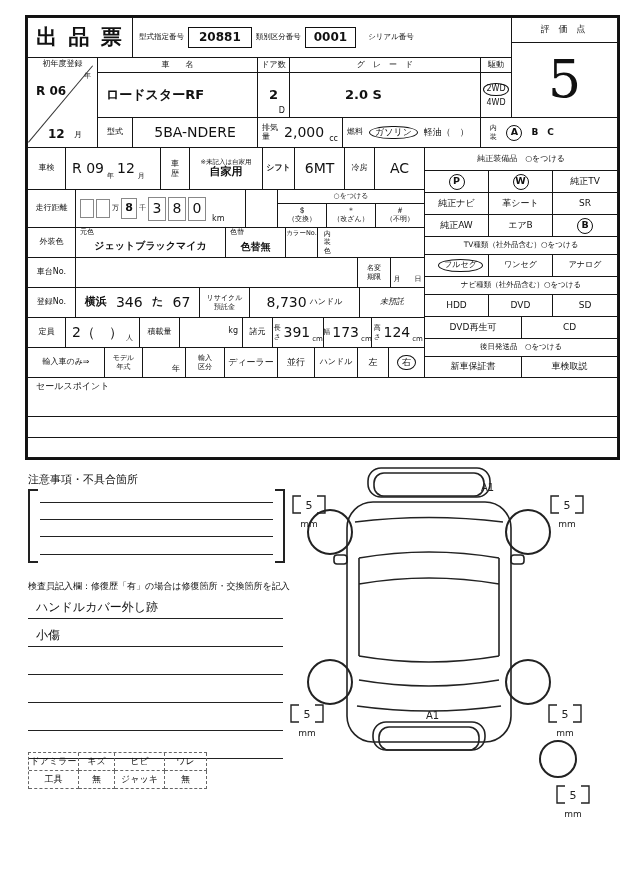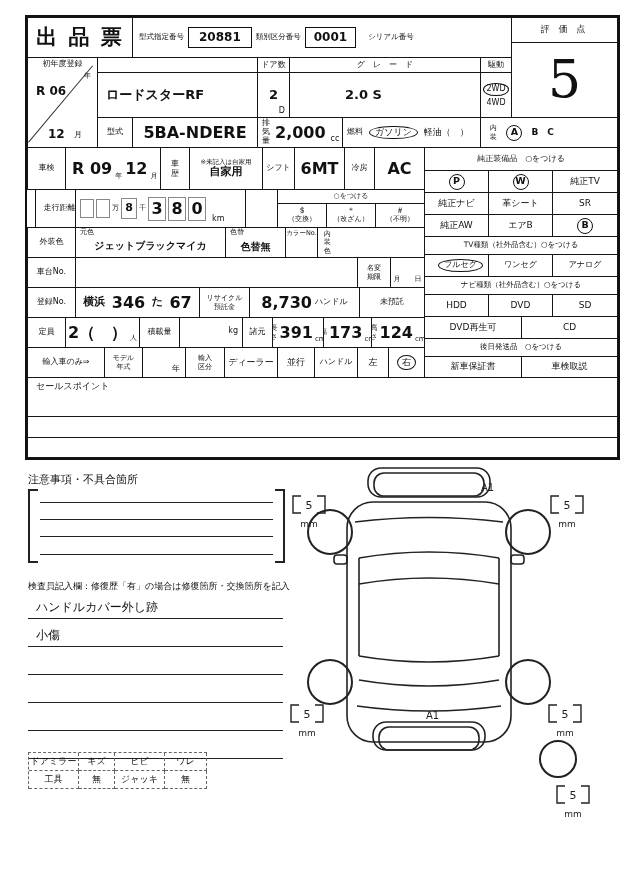--- a/index.html
+++ b/index.html
@@ -4,21 +4,21 @@
 <style>
   html,body{margin:0;padding:0;background:#fff;}
   .page{position:relative;width:640px;height:880px;background:#fff;overflow:hidden;
         font-family:"DejaVu Sans","Liberation Sans",sans-serif;color:#111;}
   .form{position:absolute;left:25px;top:15px;width:591px;height:441px;border:2px solid #111;box-sizing:content-box;}
   .cell{position:absolute;box-sizing:border-box;border:1px solid #161616;background:#fff;
         display:flex;align-items:center;justify-content:center;font-size:10px;line-height:1.1;overflow:hidden;}
   .col{flex-direction:column;}
   .lft{justify-content:flex-start;}
   .f7{font-size:7px;} .f75{font-size:7.5px;} .f8{font-size:8px;} .f9{font-size:9px;}
-  .b11{font-size:11px;font-weight:700;} .b12{font-size:16px;font-weight:700;} .b13{font-size:13px;font-weight:700;}
+  .b11{font-size:11px;font-weight:700;} .b12{font-size:14px;font-weight:400;} .b13{font-size:13px;font-weight:700;}
   .vtext{word-break:break-all;line-height:1.15;text-align:center;}
   .circ{border:1.5px solid #111;border-radius:50%;padding:1px 5px;}
   .cletter{display:inline-flex;width:14px;height:14px;border:1.3px solid #111;border-radius:50%;
            align-items:center;justify-content:center;font-size:9.5px;font-weight:700;flex:none;}
   .obox{display:inline-flex;align-items:center;justify-content:center;border:1px solid #888;flex:none;}
   .rule{position:absolute;border-top:1.5px solid #222;}
   .stub{position:absolute;width:8px;height:2px;background:#222;}
   .wline{height:25px;border-bottom:1.5px solid #222;display:flex;align-items:flex-end;padding:0 0 2px 8px;font-size:12px;}
   .ttab{position:absolute;display:grid;grid-template-columns:50px 36px 50px 42px;border-left:1px dashed #666;border-top:1px dashed #666;font-size:9px;}
   .ttab>div{border-right:1px dashed #666;border-bottom:1px dashed #666;height:17px;display:flex;align-items:center;justify-content:center;}
@@ -42,20 +42,21 @@
 
     <div class="cell" style="left:0;top:40px;width:71px;height:91px;">
       <span style="position:absolute;top:2px;left:0;right:0;text-align:center;font-size:8px;">初年度登録</span>
       <span style="position:absolute;top:15px;right:6px;font-size:7px;">年</span>
       <span style="position:absolute;top:27px;left:8px;font-size:12px;font-weight:700;">R 06</span>
       <span style="position:absolute;width:100px;border-top:1px solid #333;left:0px;top:84px;transform:rotate(-50deg);transform-origin:left top;"></span>
       <span style="position:absolute;bottom:6px;left:20px;font-size:12px;font-weight:700;">12</span>
       <span style="position:absolute;bottom:7px;left:46px;font-size:8px;">月</span>
     </div>
 
+    <div class="cell f8" style="left:70px;top:40px;width:161px;height:16px;">車　　名</div>
     <div class="cell b13 lft" style="left:70px;top:55px;width:161px;height:46px;padding-left:8px;">ロードスターRF</div>
     <div class="cell f8" style="left:230px;top:40px;width:33px;height:16px;">ドア数</div>
     <div class="cell" style="left:230px;top:55px;width:33px;height:46px;">
       <span class="b13">2</span>
       <span style="position:absolute;right:4px;bottom:1px;font-size:8px;">D</span>
     </div>
     <div class="cell f8" style="left:262px;top:40px;width:192px;height:16px;">グ　レ　ー　ド</div>
     <div class="cell b13 lft" style="left:262px;top:55px;width:192px;height:46px;padding-left:55px;">2.0 S</div>
     <div class="cell f8" style="left:453px;top:40px;width:32px;height:16px;">駆動</div>
     <div class="cell col" style="left:453px;top:55px;width:32px;height:46px;gap:3px;font-size:8px;">
@@ -89,26 +90,26 @@
       <span class="b12">12</span>
       <span class="f7" style="align-self:flex-end;margin-bottom:8px;">月</span>
     </div>
     <div class="cell" style="left:133px;top:130px;width:30px;height:43px;">
       <span class="vtext f8" style="width:1.2em;">車歴</span>
     </div>
     <div class="cell col" style="left:162px;top:130px;width:74px;height:43px;">
       <span style="font-size:6.5px;">※未記入は自家用</span>
       <span class="b11">自家用</span>
     </div>
-    <div class="cell f8" style="left:235px;top:130px;width:33px;height:43px;">シフト</div>
+    <div class="cell f8" style="left:235px;top:130px;width:33px;height:43px;font-weight:bold;">シフト</div>
     <div class="cell b12" style="left:267px;top:130px;width:51px;height:43px;">6MT</div>
     <div class="cell f8" style="left:317px;top:130px;width:31px;height:43px;">冷房</div>
     <div class="cell b12" style="left:347px;top:130px;width:51px;height:43px;">AC</div>
 
-    <div class="cell f8" style="left:8px;top:172px;width:49px;height:39px;">走行距離</div>
+    <div class="cell f8" style="left:0;top:172px;width:49px;height:39px;">走行距離</div>
     <div class="cell lft" style="left:48px;top:172px;width:171px;height:39px;gap:2px;padding-left:4px;">
       <span class="obox" style="width:12px;height:17px;"></span>
       <span class="obox" style="width:12px;height:17px;"></span>
       <span class="f7">万</span>
       <span class="obox b11" style="width:14px;height:19px;">8</span>
       <span class="f7">千</span>
       <span class="obox b12" style="width:16px;height:22px;">3</span>
       <span class="obox b12" style="width:16px;height:22px;">8</span>
       <span class="obox b12" style="width:16px;height:22px;">0</span>
       <span class="f8" style="align-self:flex-end;margin:0 0 3px 4px;">km</span>
@@ -159,21 +160,21 @@
       <span class="b11">た</span>
       <span class="b12">67</span>
     </div>
     <div class="cell" style="left:172px;top:270px;width:51px;height:31px;">
       <span class="vtext" style="width:5.2em;font-size:7px;">リサイクル預託金</span>
     </div>
     <div class="cell" style="left:222px;top:270px;width:111px;height:31px;gap:3px;">
       <span class="b12">8,730</span>
       <span class="f8">ハンドル</span>
     </div>
-    <div class="cell f8" style="left:332px;top:270px;width:66px;height:31px;">未預託</div>
+    <div class="cell f8" style="left:332px;top:270px;width:66px;height:31px;font-style:italic;">未預託</div>
 
     <div class="cell f8" style="left:0;top:300px;width:39px;height:31px;">定員</div>
     <div class="cell" style="left:38px;top:300px;width:75px;height:31px;gap:3px;">
       <span class="b12">2（　）</span>
       <span class="f7" style="align-self:flex-end;margin-bottom:4px;">人</span>
     </div>
     <div class="cell f8" style="left:112px;top:300px;width:41px;height:31px;">積載量</div>
     <div class="cell" style="left:152px;top:300px;width:64px;height:31px;justify-content:flex-end;align-items:center;padding:0 4px 3px 0;">
       <span class="f8">kg</span>
     </div>

